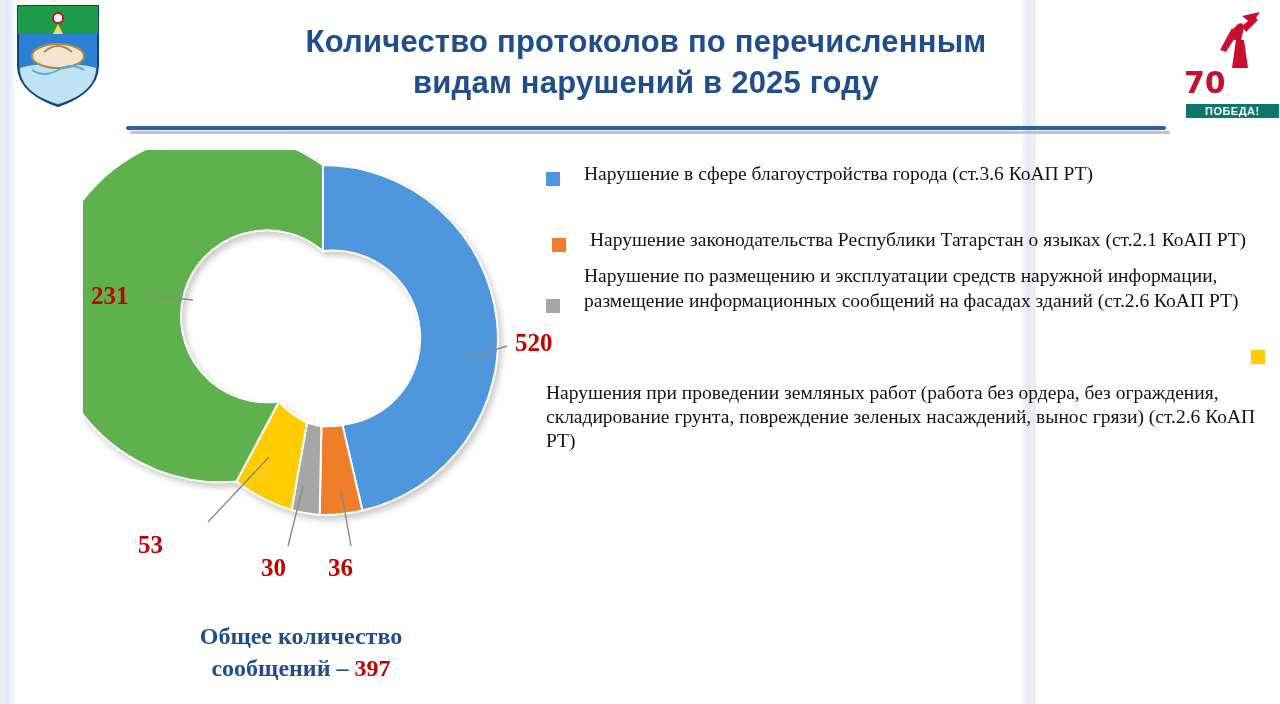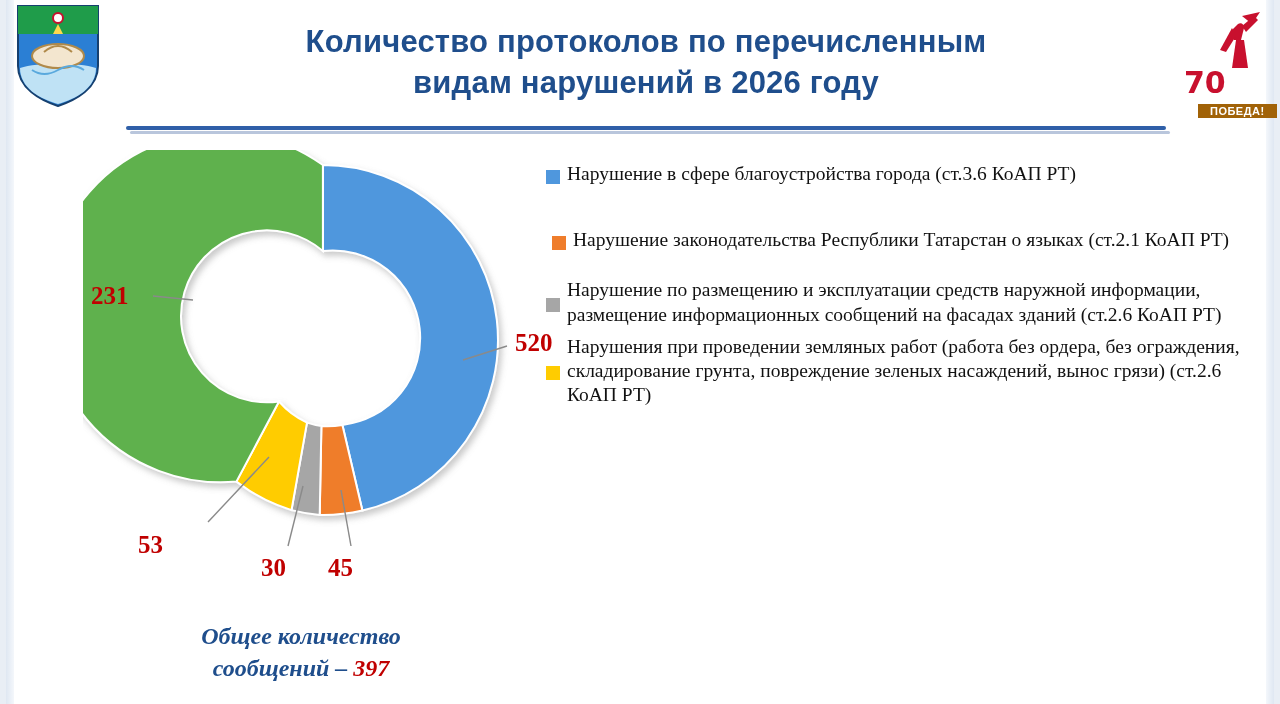--- a/index.html
+++ b/index.html
@@ -8,21 +8,21 @@
   }
   body {
     width: 1280px;
     height: 704px;
     background: #ffffff;
     font-family: "Liberation Sans", sans-serif;
     overflow: hidden;
   }
   .slide {
     position: relative;
-    width: 1280px;
+    width: 1036px;
     height: 704px;
     background: #ffffff;
     box-sizing: border-box;
     border-left: 6px solid #e9eef5;
     border-right: 6px solid #e9eef5;
   }
   .edge-left, .edge-right {
     position: absolute;
     top: 0;
     width: 8px;
@@ -92,27 +92,27 @@
     position: absolute;
     left: 6px;
     bottom: 20px;
     font-size: 30px;
     font-weight: bold;
     color: #c8102e;
     font-family: "DejaVu Sans", sans-serif;
   }
   .badge80 .b-txt {
     position: absolute;
-    left: 20px;
+    left: 8px;
     bottom: 2px;
     font-size: 11px;
     font-weight: bold;
     color: #ffffff;
-    background: #a16207;
-    padding: 1px 12px;
+    background: #0f766e;
+    padding: 1px 19px;
     letter-spacing: 0.5px;
   }
   .badge80 .b-fig {
     position: absolute;
     right: 2px;
     top: 0px;
   }
 
   
   .chart-wrap {
@@ -141,53 +141,53 @@
     position: absolute;
     left: 60px;
     top: 620px;
     width: 470px;
     text-align: center;
     color: #1f4e8c;
     font-size: 24px;
     font-weight: bold;
     line-height: 1.35;
     font-family: "Liberation Serif", serif;
-    font-style: italic;
   }
   .total .num { color: #c00000; }
 
   
   .legend {
     position: absolute;
     left: 540px;
     top: 162px;
     width: 726px;
   }
   .legend-item {
     display: flex;
-    align-items: center;
+    align-items: flex-end;
     margin-bottom: 18px;
+    gap: 17px;
   }
   .legend-swatch {
     width: 14px;
     height: 14px;
     flex: 0 0 14px;
     margin-top: 5px;
     margin-right: 7px;
   }
   .legend-text {
     font-size: 19.5px;
     line-height: 1.24;
     color: #111111;
     font-family: "Liberation Serif", serif;
   }
   .li-0 { margin-bottom: 42px; }
-  .li-1 { margin-bottom: 26px; padding-left: 6px; }
-  .li-2 { margin-bottom: 8px; }
-  .li-3 { margin-bottom: 15px; }
+  .li-1 { margin-bottom: 12px; padding-left: 6px; }
+  .li-2 { margin-bottom: 32px; }
+  .li-3 { margin-bottom: 15px; flex-direction: column; }
   .li-4 { margin-bottom: 0; }
 </style>
 </head>
 <body>
 
 <div class="slide">
   <div class="edge-left"></div>
   <div class="edge-right"></div>
 
   <div class="header">
@@ -200,21 +200,21 @@
         <ellipse cx="44" cy="52" rx="26" ry="12" fill="#f3e6cf" stroke="#b08a4a" stroke-width="2"></ellipse>
         <path d="M30 48 q14 -12 28 0" fill="none" stroke="#b08a4a" stroke-width="2"></path>
         <path d="M44 20 l5 10 h-10 z" fill="#ffd84d"></path>
         <circle cx="44" cy="14" r="5" fill="#ffffff" stroke="#c8102e" stroke-width="2"></circle>
         <path d="M18 66 q12 8 26 0 q14 -8 26 0" fill="none" stroke="#5aa9dd" stroke-width="2"></path>
       </svg>
     </div>
 
     <div class="title">
       <span>Количество протоколов по перечисленным</span>
-      <span class="l2">видам нарушений в 2026 году</span>
+      <span class="l2">видам нарушений в 2025 году</span>
     </div>
 
     <div class="rule-shadow"></div>
     <div class="title-rule"></div>
 
     <div class="badge80">
       <svg class="b-fig" width="60" height="74" viewBox="0 0 60 74">
         <path d="M34 6 L52 2 L44 14 Z" fill="#c8102e"></path>
         <path d="M30 14 C33 12 36 14 36 18 L33 30 L26 30 L24 20 Z" fill="#c8102e"></path>
         <path d="M28 30 L36 30 L40 58 L24 58 Z" fill="#c8102e"></path>
@@ -272,21 +272,21 @@
         <line x1="186" y1="307" x2="125" y2="372"></line>
         <line x1="220" y1="336" x2="205" y2="396"></line>
         <line x1="258" y1="340" x2="268" y2="396"></line>
       </g>
     </svg>
 
     <div class="datalabel dl-231">231</div>
     <div class="datalabel dl-279">520</div>
     <div class="datalabel dl-35">53</div>
     <div class="datalabel dl-20">30</div>
-    <div class="datalabel dl-36">45</div>
+    <div class="datalabel dl-36">36</div>
   </div>
 
   <div class="total">
     <span>Общее количество</span><br>
     <span>сообщений – </span><span class="num">397</span>
   </div>
 
   <div class="legend">
     <div class="legend-item li-0">
       <span class="legend-swatch" style="background:#4f97dd"></span>

